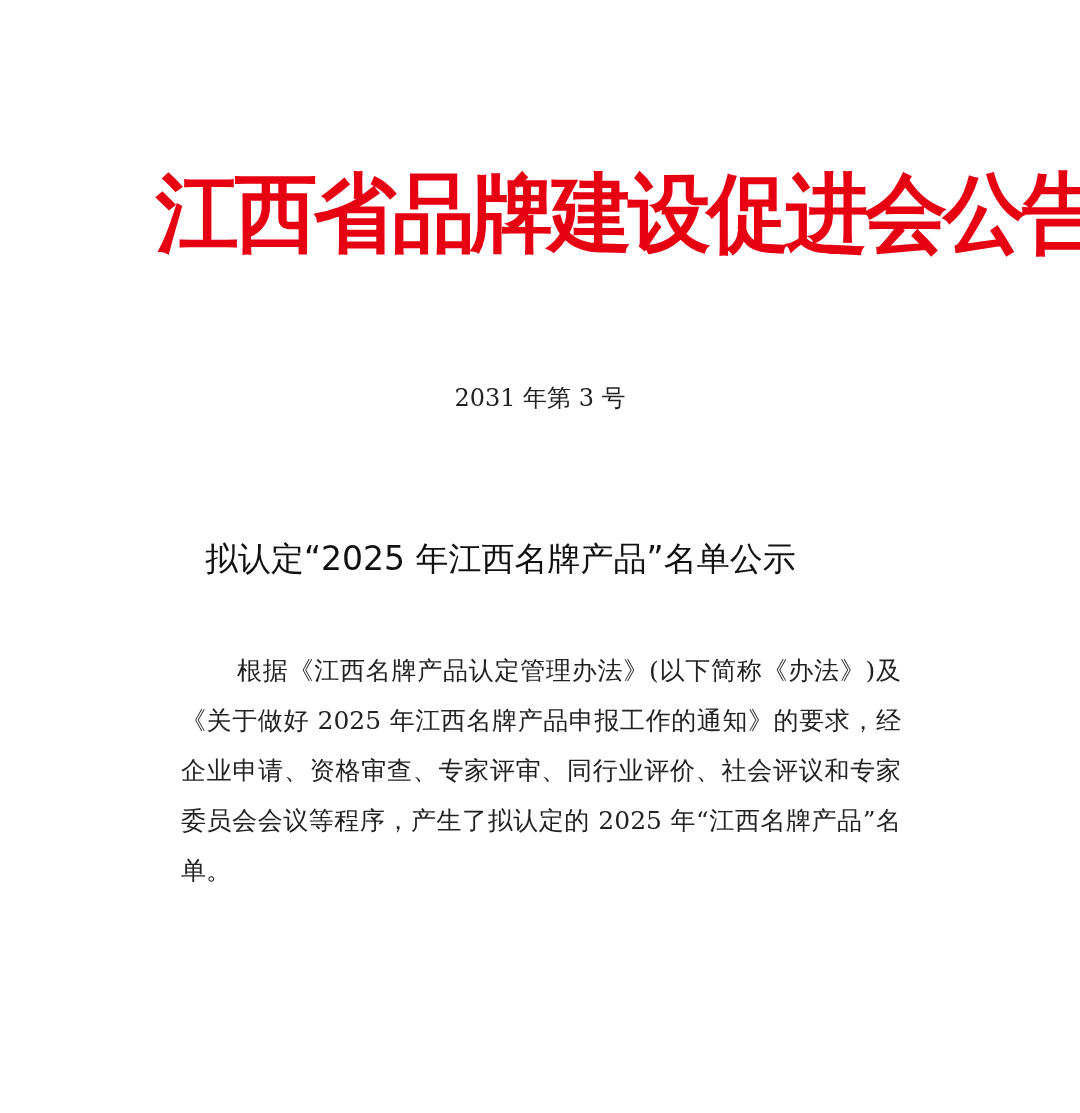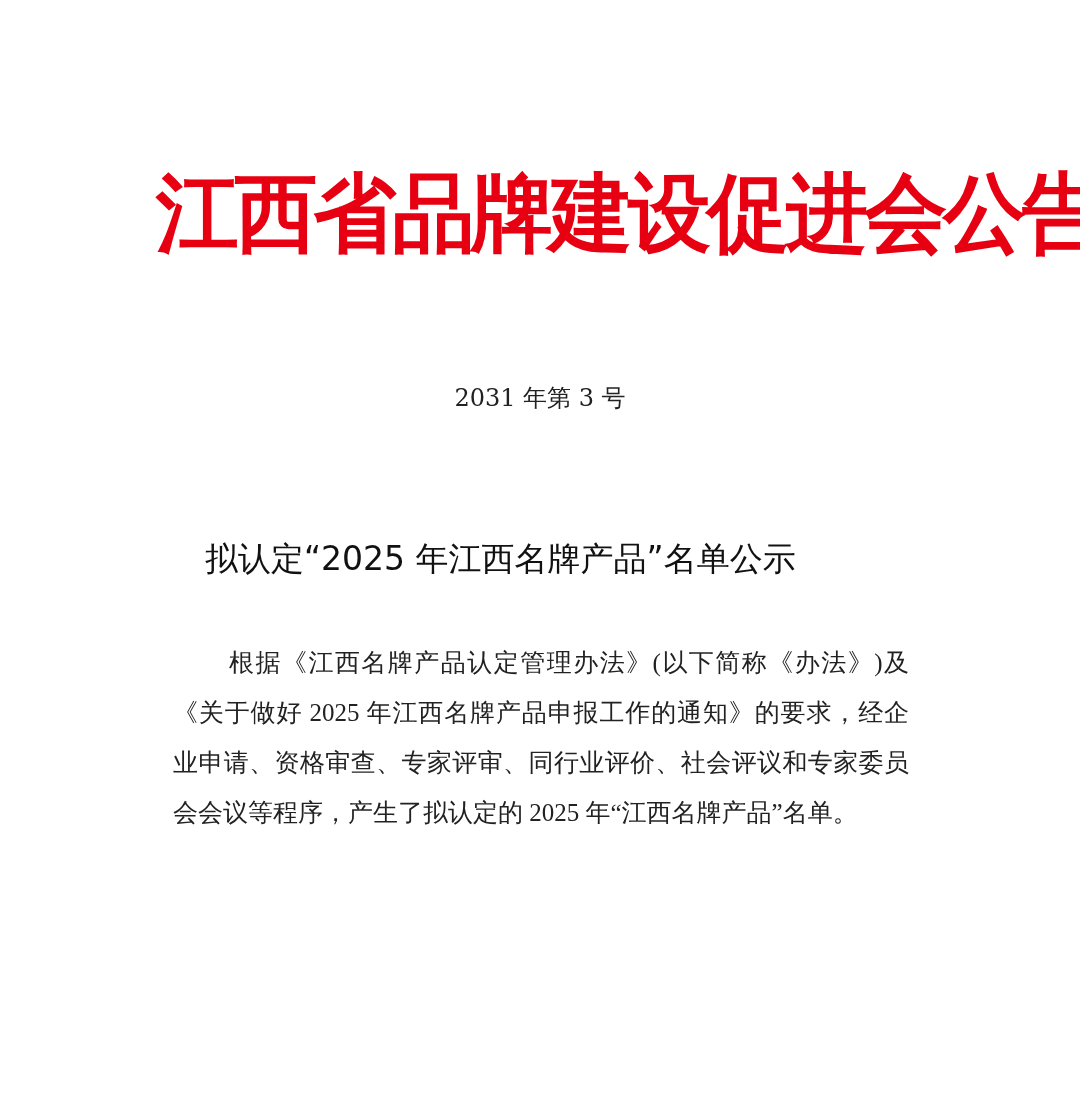--- a/index.html
+++ b/index.html
@@ -16,21 +16,21 @@
   }
   .doc-title {
     position:absolute; left:205px; top:525px; width:720px;
     font-family:"DejaVu Sans", sans-serif; font-size:33px; color:#111; white-space:nowrap;margin-top:12px;
   }
   .body-text {
     position:absolute; left:165px; top:630px; width:752px;
     font-family:"DejaVu Serif", serif; font-size:25px; line-height:50px; color:#222;
     text-align:justify;
   }
-  .para { text-indent:56px; margin:8px;font-family:Liberation Serif, serif; }
+  .para { text-indent:56px; margin:16px; }
 </style>
 </head>
 <body>
 
 <div class="header-title">江西省品牌建设促进会公告</div>
 
 <div class="doc-number">2031 年第 3 号</div>
 
 <div class="doc-title">拟认定“2025 年江西名牌产品”名单公示</div>
 

